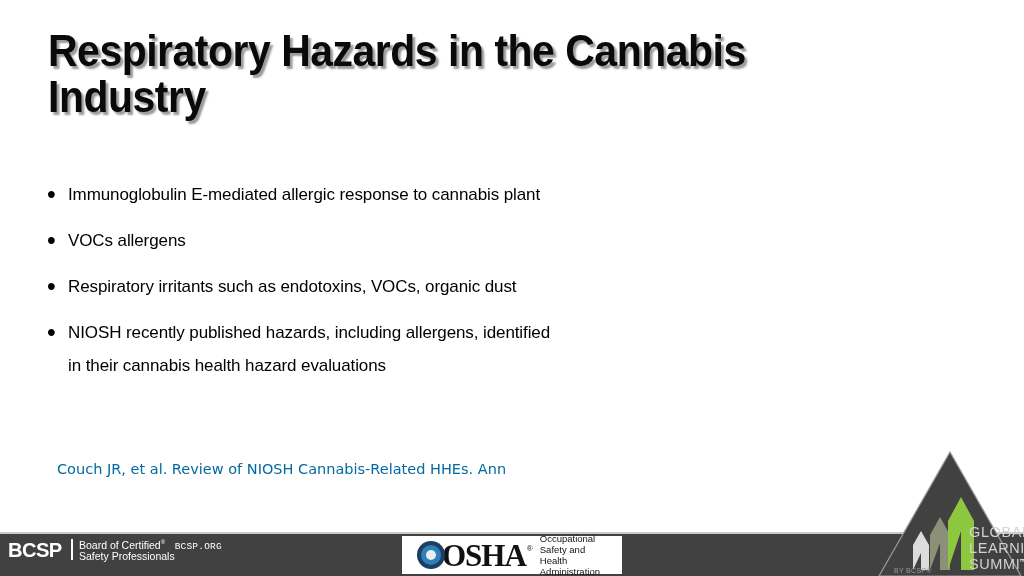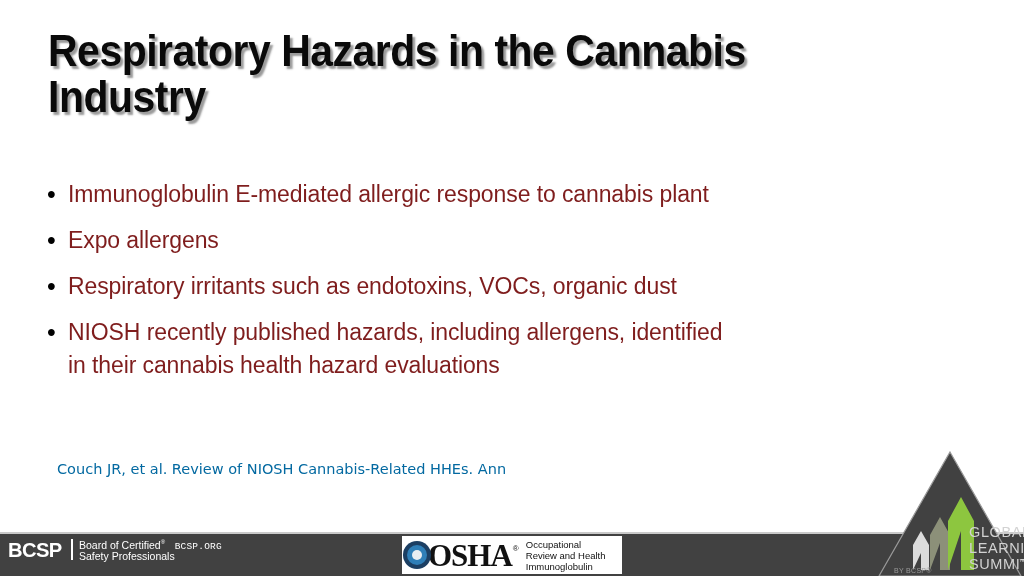--- a/index.html
+++ b/index.html
@@ -50,23 +50,23 @@
     width: 26px;
     font-size: 25px;
     line-height: 33px;
     color: #000;
     text-align: left;
     padding-left: 5px;
     box-sizing: border-box;
   }
   .bullet-text {
     flex: 1 1 auto;
-    font-size: 23px;
+    font-size: 17px;
     line-height: 33px;
-    color: #7f1d1d;
+    color: #000000;
     letter-spacing: -0.1px;
   }
   .bullet-text .line2 {
     display: block;
   }
 
   
   #citation {
     position: absolute;
     left: 57px;
@@ -141,21 +141,21 @@
   
   #osha-logo {
     position: absolute;
     left: 402px;
     top: 536px;
     width: 220px;
     height: 38px;
     background: #ffffff;
     display: flex;
     align-items: center;
-    padding: 0 1px;
+    padding: 0 15px;
     box-sizing: border-box;
   }
   #osha-mark {
     display: flex;
     align-items: center;
     position: relative;
   }
   #osha-ring {
     width: 28px;
     height: 28px;
@@ -244,21 +244,21 @@
 
   <div id="bullets">
 
     <div class="bullet-row">
       <div class="bullet-dot">•</div>
       <div class="bullet-text">Immunoglobulin E-mediated allergic response to cannabis plant</div>
     </div>
 
     <div class="bullet-row">
       <div class="bullet-dot">•</div>
-      <div class="bullet-text">Expo allergens</div>
+      <div class="bullet-text">VOCs allergens</div>
     </div>
 
     <div class="bullet-row">
       <div class="bullet-dot">•</div>
       <div class="bullet-text">Respiratory irritants such as endotoxins, VOCs, organic dust</div>
     </div>
 
     <div class="bullet-row">
       <div class="bullet-dot">•</div>
       <div class="bullet-text">
@@ -288,22 +288,22 @@
   </div>
 
   <div id="osha-logo">
     <div id="osha-mark">
       <span id="osha-ring"></span>
       <span id="osha-word">OSHA</span>
       <span id="osha-reg">®</span>
     </div>
     <div id="osha-text">
       <span>Occupational</span>
-      <span>Review and Health</span>
-      <span>Immunoglobulin</span>
+      <span>Safety and Health</span>
+      <span>Administration</span>
     </div>
   </div>
 
   <div id="gls-logo">
     <svg width="152" height="127" viewBox="0 0 152 127">
 
       <polygon points="78,3 149,127 7,127" fill="#414141"></polygon>
 
       <polygon points="78,3 149,127 7,127" fill="none" stroke="#9a9a9a" stroke-width="1.2"></polygon>
 

